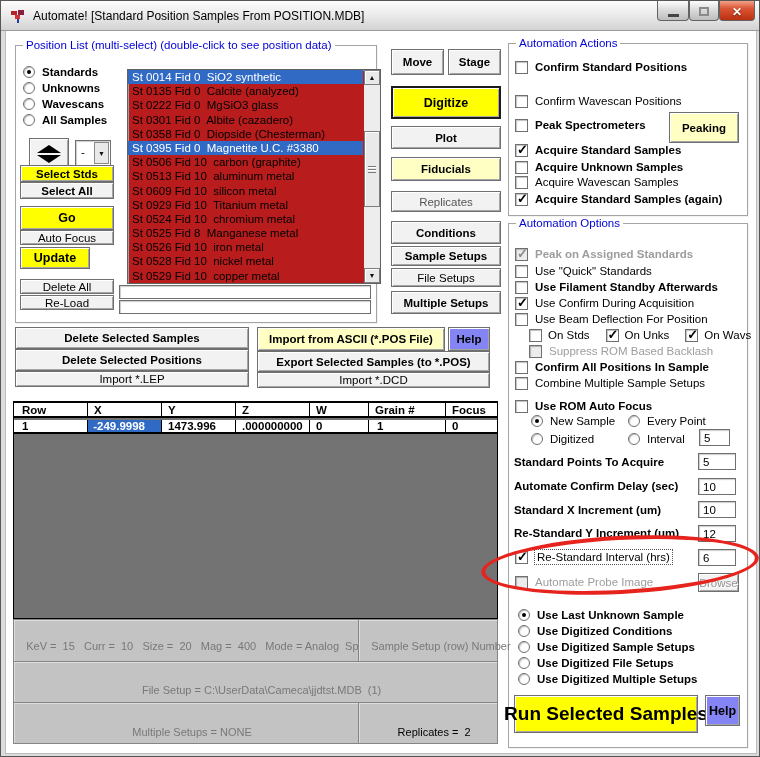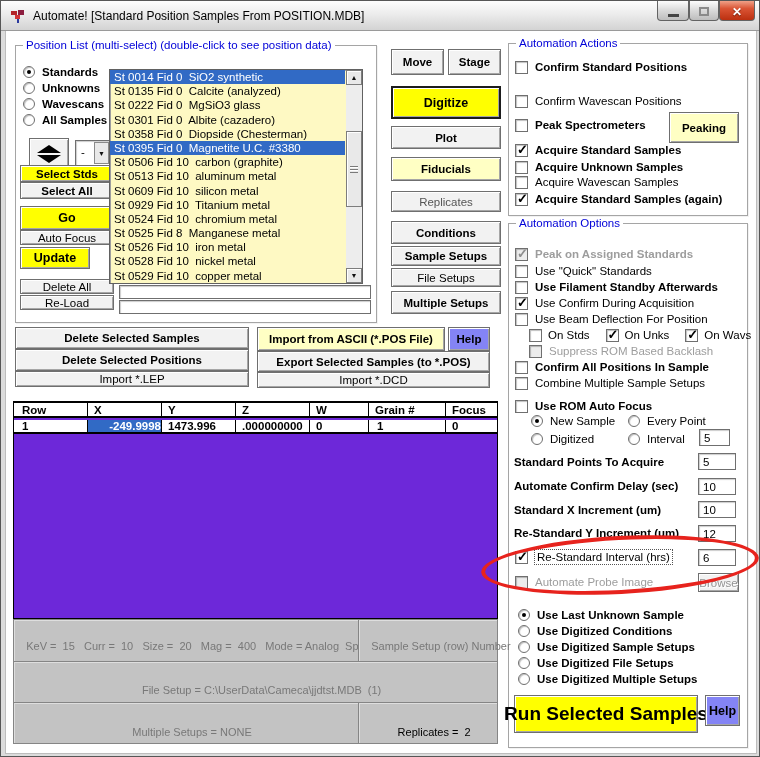--- a/index.html
+++ b/index.html
@@ -43,21 +43,21 @@
   .cb.checked::after{content:"✓";position:absolute;left:1px;top:-3px;font-size:13px;font-weight:bold;color:#000}
   .cb.disabled{background:#ececec}
   .cb.disabled.checked::after{color:#8d8d8d}
   .rad{width:12px;height:12px;border-radius:50%;background:#fff;border:1px solid #6f6f6f;
        box-shadow:inset 1px 1px 1px rgba(0,0,0,.25);position:relative;flex:none}
   .rad.sel::after{content:"";position:absolute;left:3px;top:3px;width:4px;height:4px;border-radius:50%;background:#000}
   .tinput{position:absolute;background:#fff;border:1px solid #6f6f6f;
           box-shadow:inset 1px 1px 1px rgba(0,0,0,.2);font-size:11.5px;
           display:flex;align-items:center;padding:1px 4px;white-space:pre}
   
-  .list{position:absolute;left:108px;top:68px;width:254px;height:215px;background:#fef9c3;border:1px solid #616161;
+  .list{position:absolute;left:126px;top:68px;width:254px;height:215px;background:#b91c1c;border:1px solid #616161;
         box-shadow:inset 1px 1px 0 #9e9e9e}
   .list-item{height:14.2px;line-height:14.2px;font-size:11.5px;padding-left:4px;white-space:pre;
              width:235px;overflow:hidden;color:#000}
   .list-item.sel{background:#316ac5;color:#fff}
   .vscroll{position:absolute;right:0;top:0;width:16px;height:213px;background:#ededed}
   .sbtn{position:absolute;left:0;width:16px;height:15px;background:#e9e9e9;border:1px solid #7d7d7d;
         box-shadow:inset 1px 1px 0 #fff;display:flex;align-items:center;justify-content:center;
         font-size:7px;color:#111}
   .sbtn.up{top:0}.sbtn.up::before{content:"▲"}
   .sbtn.down{bottom:0}.sbtn.down::before{content:"▼"}
@@ -70,27 +70,27 @@
            display:flex;flex-direction:column;align-items:center;justify-content:center;gap:2px}
   .tri-up{width:0;height:0;border-left:12px solid transparent;border-right:12px solid transparent;border-bottom:8px solid #000}
   .tri-down{width:0;height:0;border-left:12px solid transparent;border-right:12px solid transparent;border-top:8px solid #000}
   .dropdown{position:absolute;left:74px;top:139px;width:36px;height:26px;background:#fff;border:1px solid #6f6f6f;
             box-shadow:inset 1px 1px 1px rgba(0,0,0,.2)}
   .dd-value{position:absolute;left:5px;top:5px;font-size:11.5px}
   .dd-btn{position:absolute;right:1px;top:1px;bottom:1px;width:15px;background:#e9e9e9;border:1px solid #8a8a8a;
           display:flex;align-items:center;justify-content:center}
   .dd-btn::before{content:"▼";font-size:7px;color:#111}
   
-  .grid{position:absolute;left:12px;top:400px;width:485px;height:218px;border:1px solid #000;border-top:2px solid #000;background:#6d28d9}
+  .grid{position:absolute;left:12px;top:400px;width:485px;height:218px;border:1px solid #000;border-top:2px solid #000;background:#737373}
   .ghead{position:absolute;left:0;top:0;width:100%;height:15px;background:#fff;border-bottom:2px solid #000}
   .grow{position:absolute;left:0;top:17px;width:100%;height:14px;background:#fff;border-bottom:2px solid #000}
   .gcell{position:absolute;top:0;height:100%;font-size:11.5px;font-weight:bold;display:flex;align-items:center;
          border-left:1px solid #000;padding-left:6px;white-space:pre;overflow:hidden}
   .gcell.first{border-left:none;padding-left:8px}
-  .gcell.xsel{background:#316ac5;color:#fff;justify-content:flex-end;padding-right:0;padding-left:0}
+  .gcell.xsel{background:#316ac5;color:#fff;justify-content:flex-end;padding-right:16px;padding-left:0}
   .gcell.center{padding-left:8px}
   
   .panel{position:absolute;background:#c3c3c3;border:1px solid #858585;box-shadow:inset 1px 1px 0 rgba(255,255,255,.45);
          color:#787878;font-size:11px;text-align:center;white-space:pre;line-height:14px}
   .panel .black{color:#000}
   
   .redellipse{position:absolute;left:480px;top:535px;width:278px;height:58px;border:4px solid #e7231d;
               border-radius:50%;transform:rotate(-3deg);pointer-events:none;z-index:60}
 </style>
 </head>

